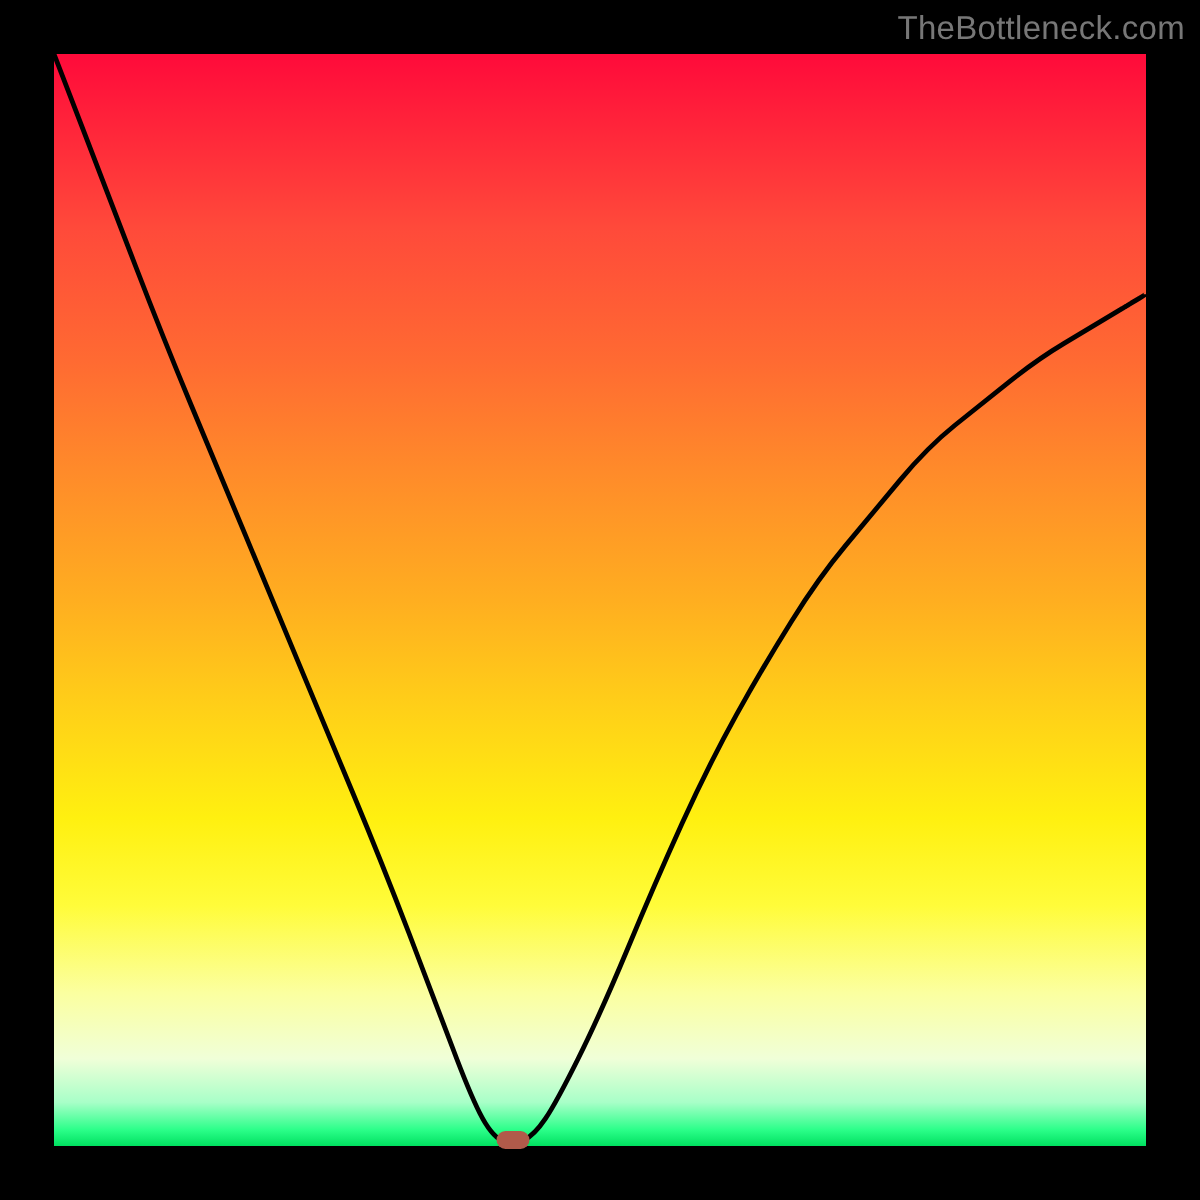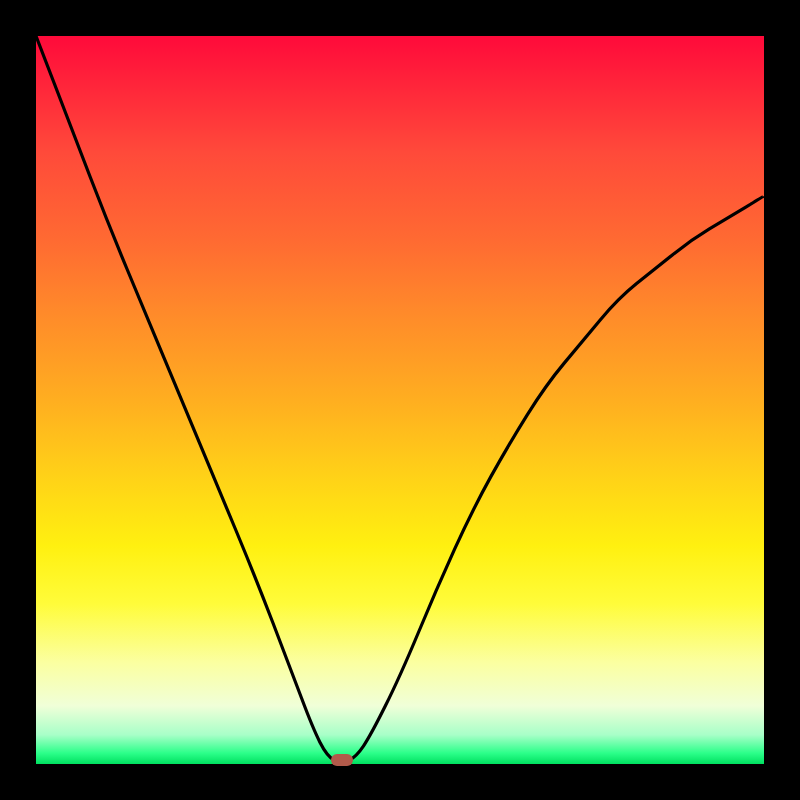--- a/index.html
+++ b/index.html
@@ -68,20 +68,21 @@
     border-radius: 6px;
     background: #b15a4a;
     transform: translate(-50%, -50%);
   }
 </style>
 </head>
 <body>
 
 <div class="frame">
 
+  <div class="watermark">TheBottleneck.com</div>
 
   <div class="plot-area">
 
     <svg class="curve" viewBox="0 0 728 728" preserveAspectRatio="none">
       <path id="curve-path" fill="none" stroke-width="3.2" stroke="#000000" d="M 0.0 0.0 Q 0.0 0.0 18.2 47.3 Q 36.4 94.6 54.6 142.0 Q 72.8 189.3 91.0 233.0 Q 109.2 276.6 127.4 320.3 Q 145.6 364.0 163.8 407.7 Q 182.0 451.4 200.2 495.0 Q 218.4 538.7 236.6 586.0 Q 254.8 633.4 265.7 662.5 Q 276.6 691.6 283.9 706.2 Q 291.2 720.7 298.5 724.4 Q 305.8 728.0 313.0 724.4 Q 320.3 720.7 327.6 709.8 Q 334.9 698.9 349.4 669.8 Q 364.0 640.6 382.2 597.0 Q 400.4 553.3 418.6 513.2 Q 436.8 473.2 455.0 440.4 Q 473.2 407.7 491.4 378.6 Q 509.6 349.4 527.8 327.6 Q 546.0 305.8 564.2 283.9 Q 582.4 262.1 600.6 247.5 Q 618.8 233.0 637.0 218.4 Q 655.2 203.8 673.4 192.9 Q 691.6 182.0 709.8 171.1 T 728.0 160.2"></path>
     </svg>
 
     <div id="min-marker" class="marker" style="background: rgb(177, 90, 74); left: 305.76px; top: 724.36px;"></div>
 
   </div>

